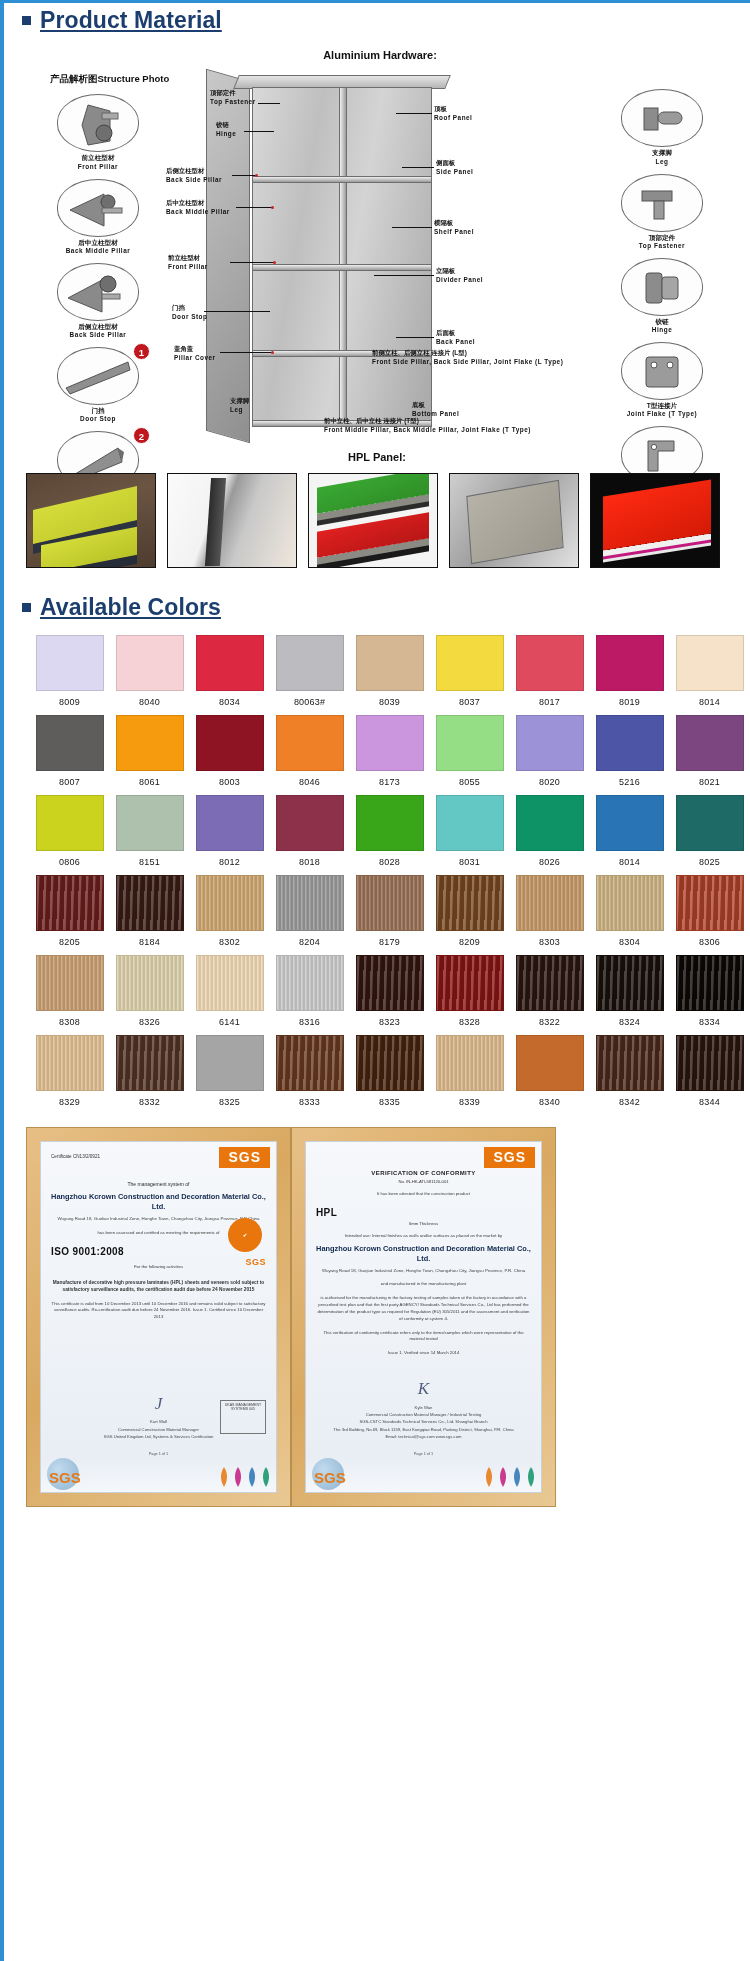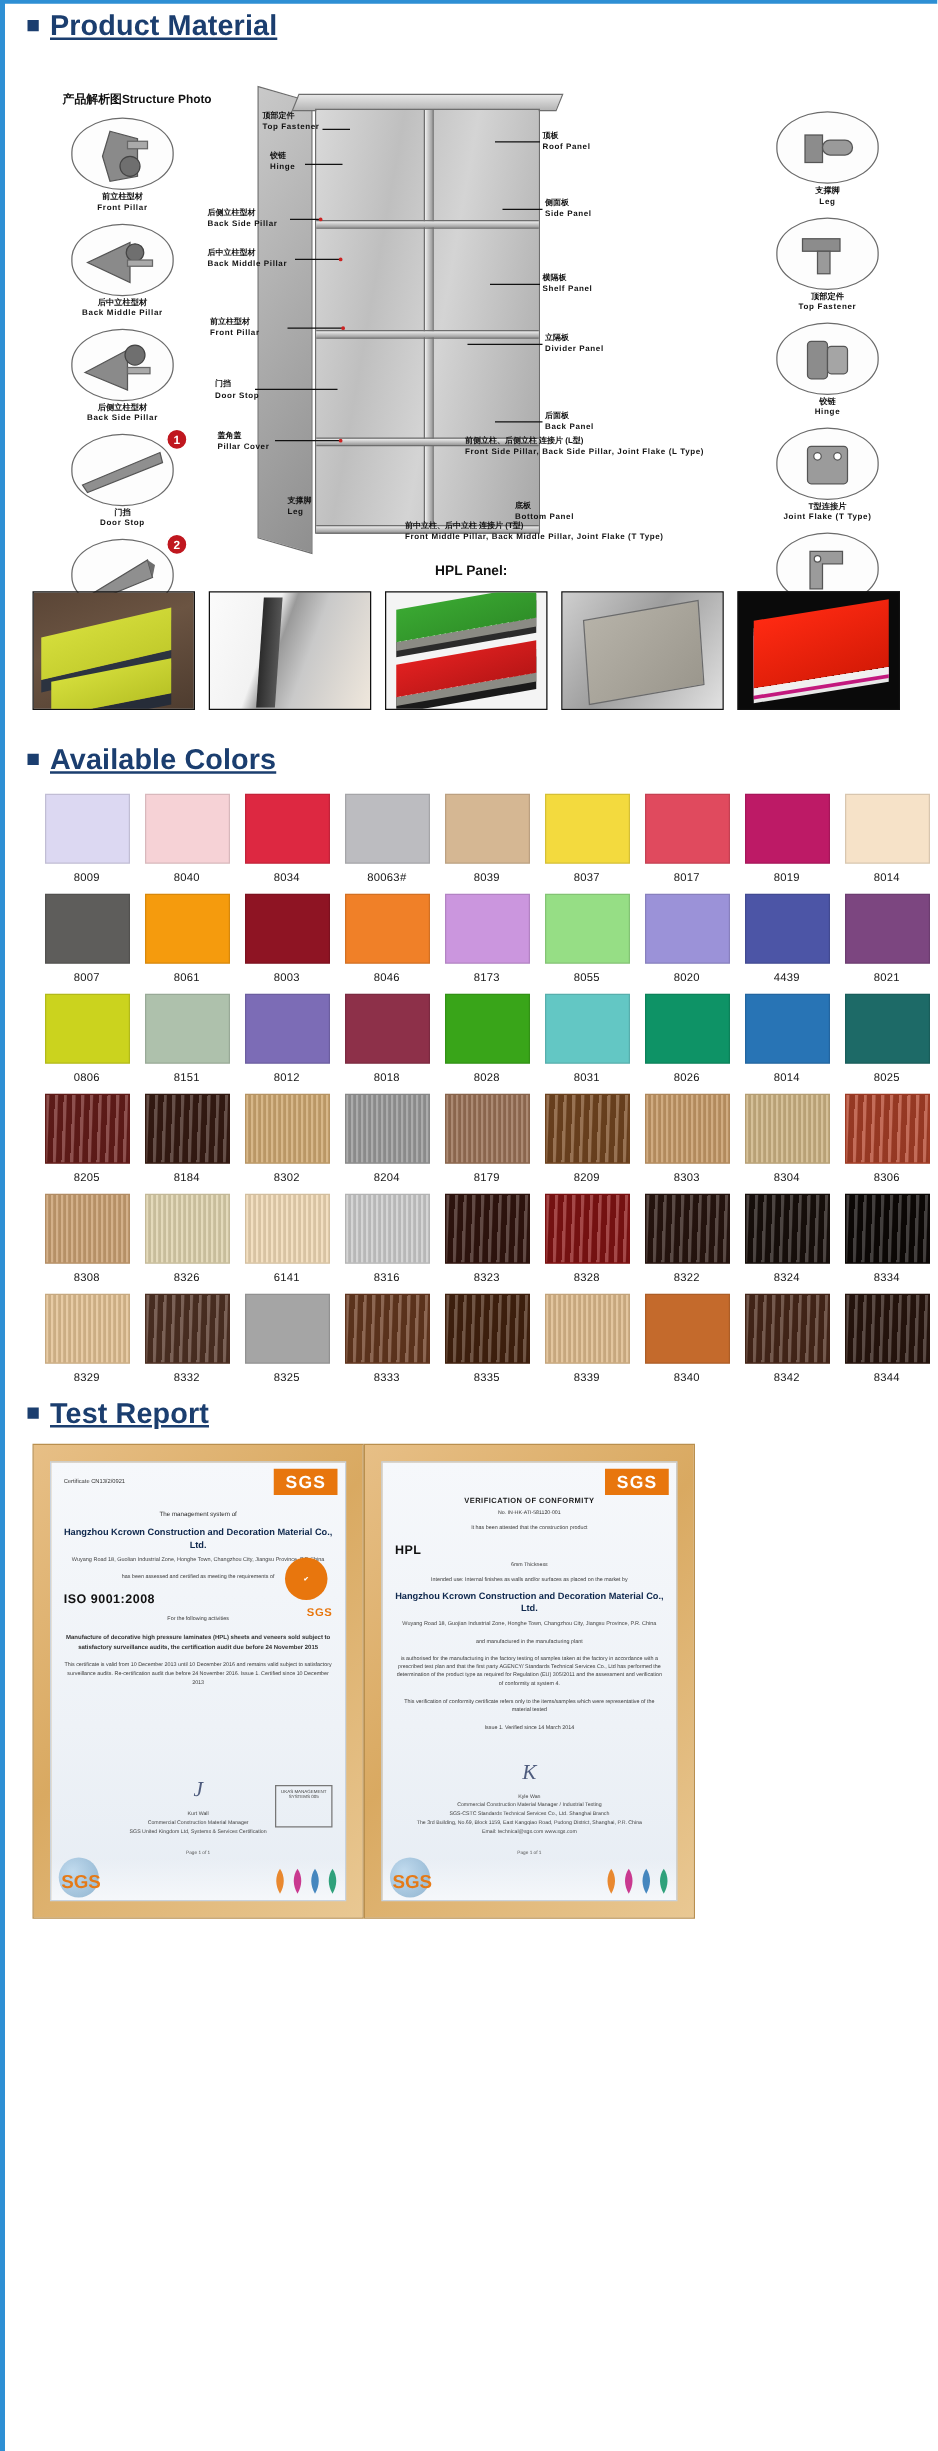--- a/index.html
+++ b/index.html
@@ -337,20 +337,21 @@
 
 <div class="page">
 
   <div class="sec-head">
     <span class="sec-bullet"></span>
     <span class="sec-title">Product Material</span>
   </div>
 
 
   <div class="diagram-wrap">
+    <div class="diag-caption" style="top:0;">Aluminium Hardware:</div>
     <div class="struct-title">产品解析图Structure Photo</div>
 
     <div class="part-col left">
       <div class="part">
         <div class="part-oval">
           <svg width="82" height="58" viewBox="0 0 82 58">
               <polygon points="30,10 52,16 52,46 30,50 24,30" fill="#8a8a8a" stroke="#555"></polygon>
               <circle cx="46" cy="38" r="8" fill="#6f6f6f" stroke="#444"></circle>
               <rect x="44" y="18" width="16" height="6" fill="#aaa" stroke="#666"></rect>
             </svg>
@@ -649,21 +650,21 @@
         <div class="swatch-cell">
           <div class="swatch" style="background: rgb(150, 222, 133);"></div>
           <div class="swatch-label">8055</div>
         </div>
         <div class="swatch-cell">
           <div class="swatch" style="background: rgb(155, 146, 216);"></div>
           <div class="swatch-label">8020</div>
         </div>
         <div class="swatch-cell">
           <div class="swatch" style="background: rgb(76, 85, 166);"></div>
-          <div class="swatch-label">4439</div>
+          <div class="swatch-label">5216</div>
         </div>
         <div class="swatch-cell">
           <div class="swatch" style="background: rgb(124, 70, 128);"></div>
           <div class="swatch-label">8021</div>
         </div>
       </div>
       <div class="color-row">
         <div class="swatch-cell">
           <div class="swatch" style="background: rgb(203, 211, 30);"></div>
           <div class="swatch-label">0806</div>
@@ -810,24 +811,20 @@
           <div class="swatch grain" style="background: rgb(76, 42, 27);"></div>
           <div class="swatch-label">8342</div>
         </div>
         <div class="swatch-cell">
           <div class="swatch grain" style="background: rgb(42, 22, 14);"></div>
           <div class="swatch-label">8344</div>
         </div>
       </div>
     </div>
 
-  <div class="sec-head report-head">
-    <span class="sec-bullet"></span>
-    <span class="sec-title">Test Report</span>
-  </div>
 
   <div class="certs">
 
     <div class="cert-frame">
       <div class="cert-inner">
         <div class="sgs-logo">SGS</div>
         <div class="cert-num">Certificate CN13/2/0921</div>
         <div class="cert-t1">The management system of</div>
         <div class="cert-co">Hangzhou Kcrown Construction and Decoration Material Co., Ltd.</div>
         <div class="cert-addr">Wuyang Road 18, Guolian Industrial Zone, Honghe Town, Changzhou City, Jiangsu Province, P.R.China</div>

